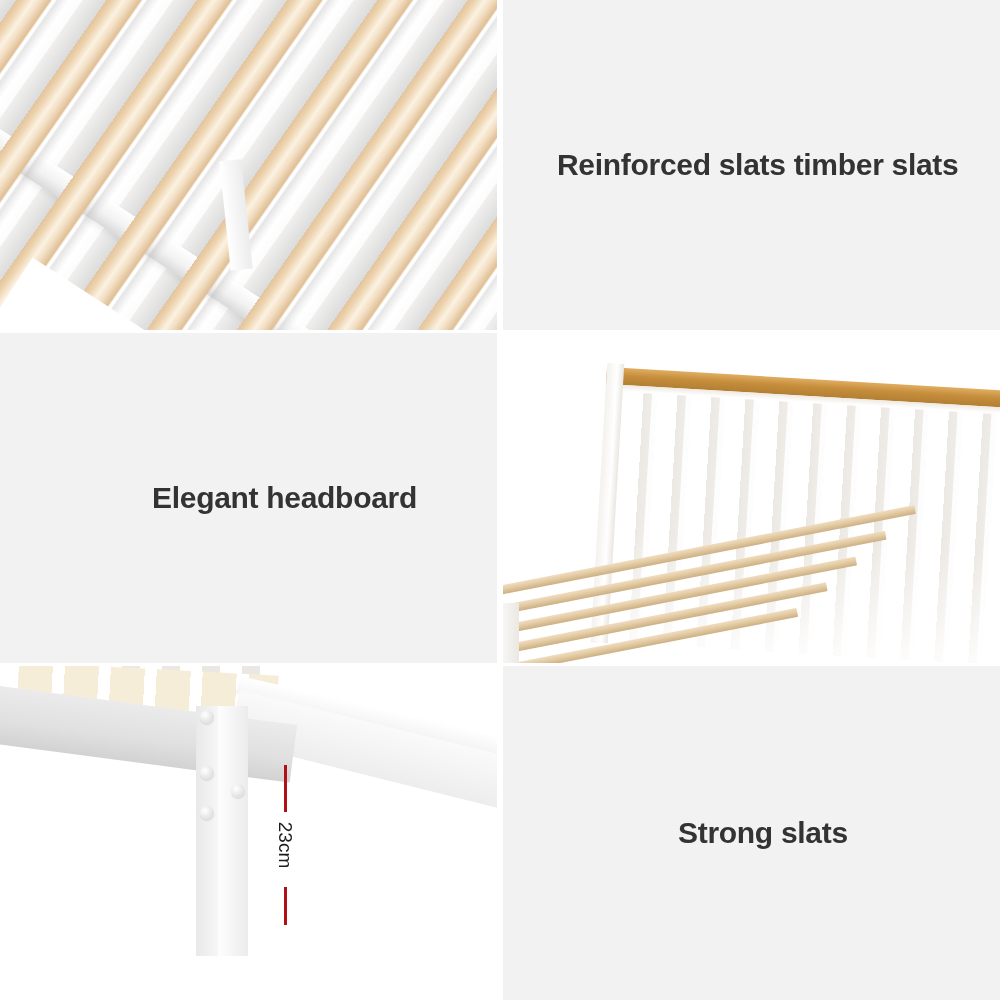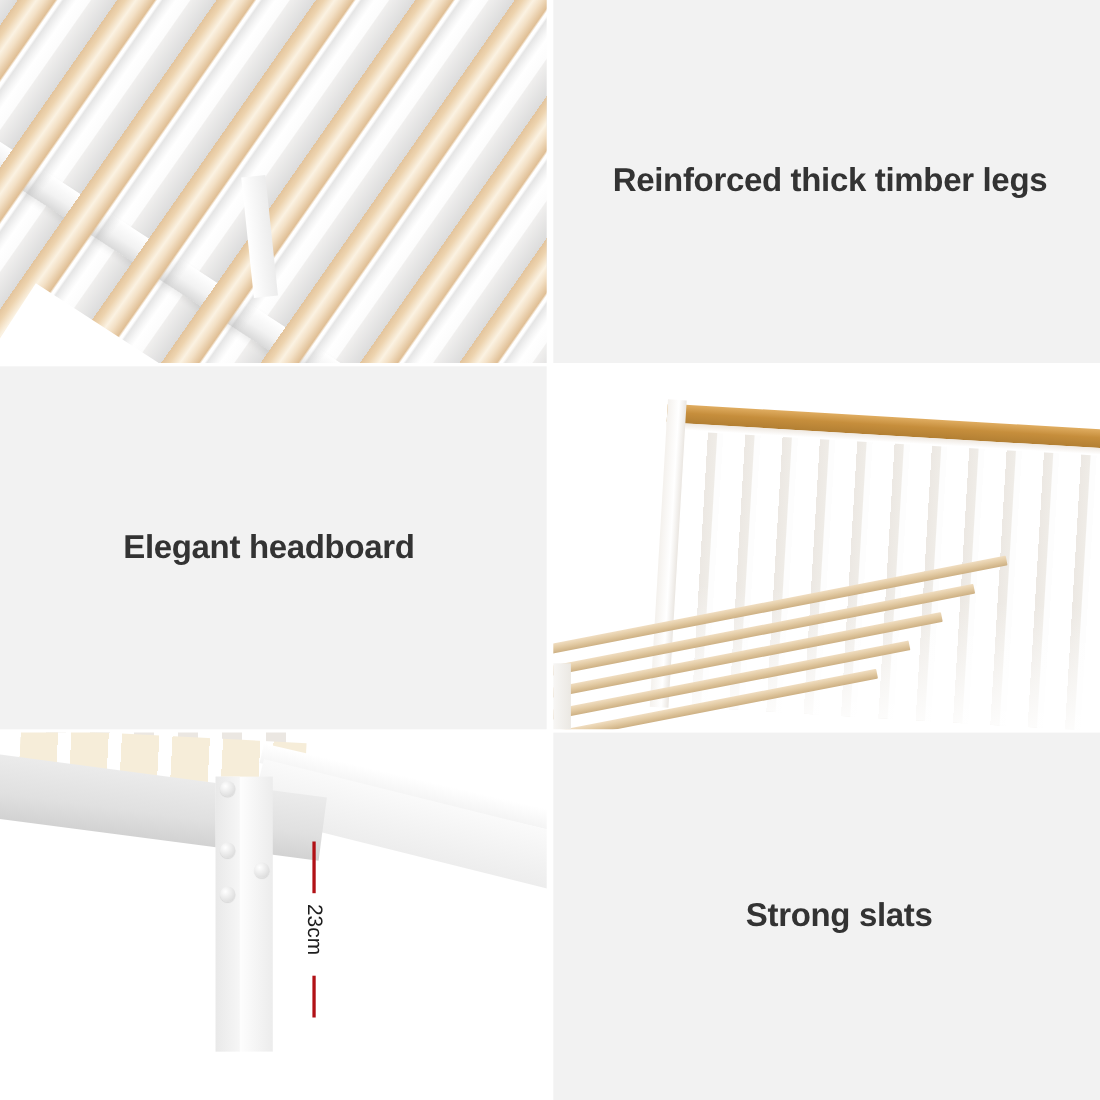--- a/index.html
+++ b/index.html
@@ -44,20 +44,21 @@
     letter-spacing: -0.3px;
     line-height: 1.2;
   }
   .cap-slats {
     font-size: 30px;
     padding-left: 54px;
   }
   .cap-headboard {
     font-size: 30px;
     padding-left: 112px;
+    margin-left: 40px;
   }
   .cap-legs {
     font-size: 30px;
     padding-left: 175px;
   }
 
   
   .photo {
     background: #ffffff;
   }
@@ -352,21 +353,21 @@
   <div class="cell photo slat-photo">
     <div class="slat-bg"></div>
     <div class="slat-rail"></div>
     <div class="slat-layer"></div>
     <div class="slat-gapshadow"></div>
     <div class="slat-post"></div>
     <div class="slat-corner-white"></div>
   </div>
 
   <div class="cell text-panel">
-    <div class="caption cap-slats">Reinforced thick timber legs</div>
+    <div class="caption cap-slats">Reinforced slats timber slats</div>
   </div>
 
   <div class="cell text-panel">
     <div class="caption cap-headboard">Elegant headboard</div>
   </div>
 
   <div class="cell photo headboard-photo">
     <div class="hb-frame">
       <div class="hb-toprail"></div>
       <div class="hb-toprail-face"></div>

